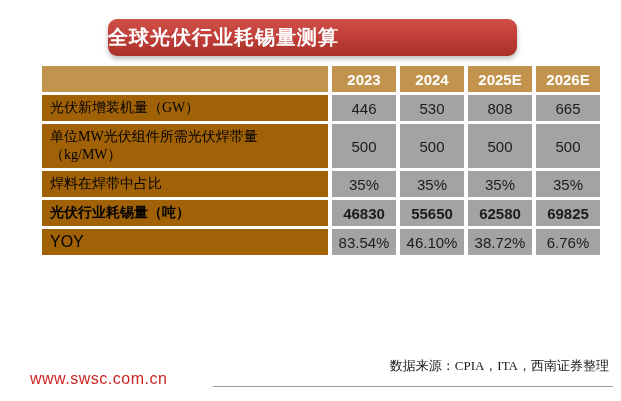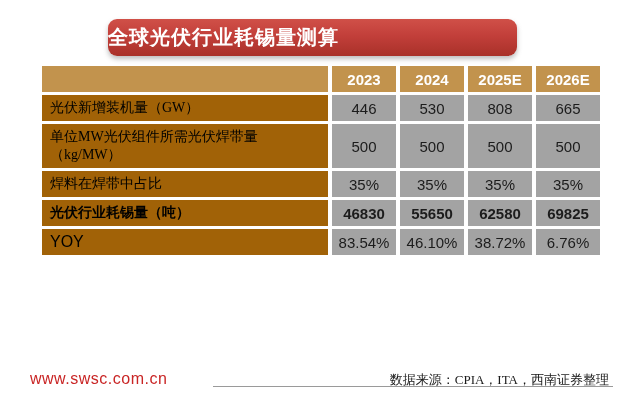--- a/index.html
+++ b/index.html
@@ -47,21 +47,20 @@
     text-decoration:none; font-family:"Liberation Sans", sans-serif;
   }
   .footer-line {
     position:absolute; left:213px; top:386px; width:400px; height:1px;
     background:#9a9a9a;
   }
   .footer-source {
     position:absolute; right:12px; top:357px;
     color:#1a1a1a; font-size:13px;
     font-family:"Liberation Serif", serif;
-    margin-top:14px;
   }
 </style>
 </head>
 <body>
 
 <div class="page">
 
   <div class="banner">
     <span class="banner-title">全球光伏行业耗锡量测算</span>
   </div>

